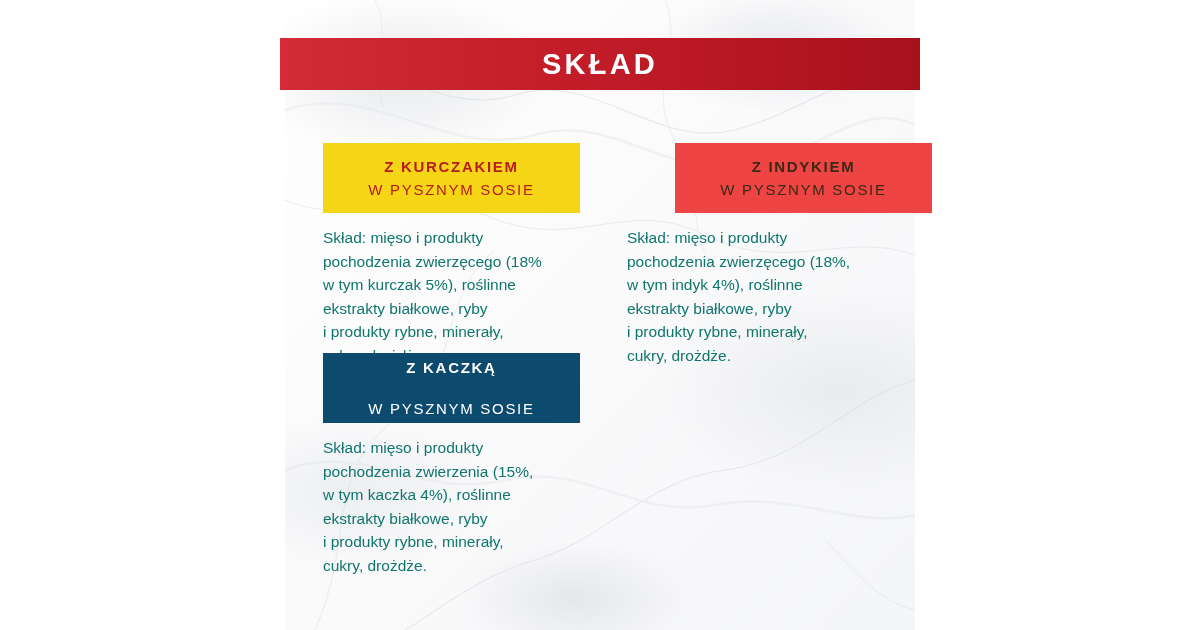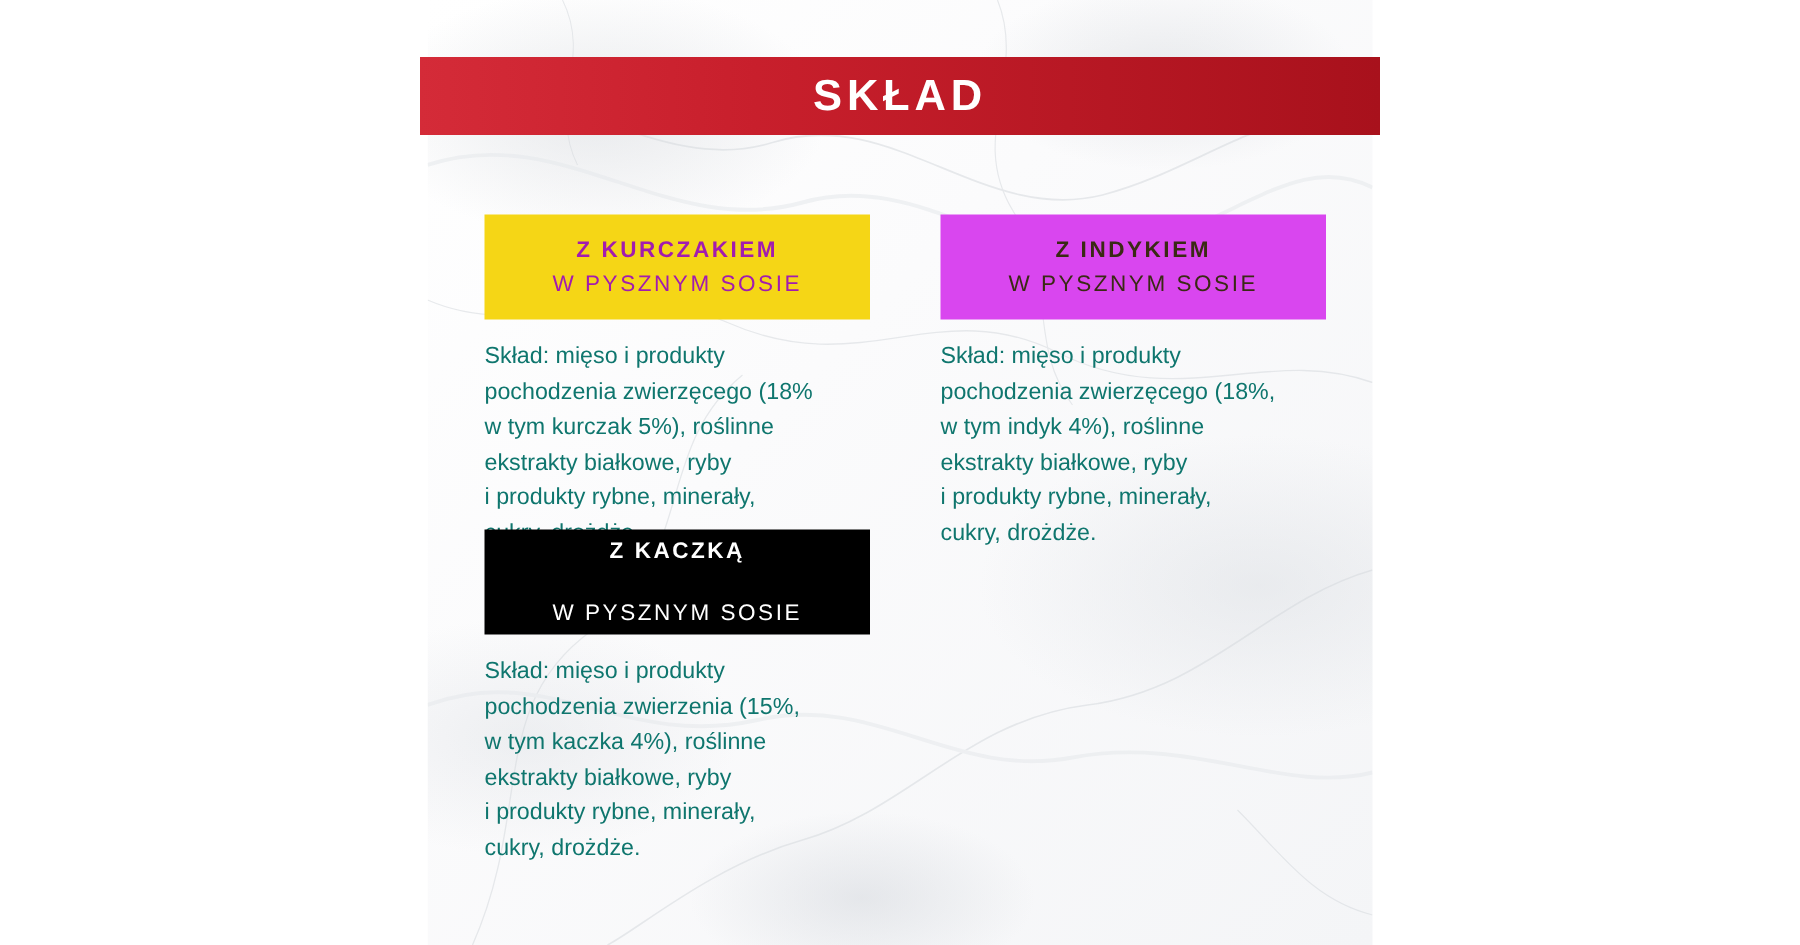--- a/index.html
+++ b/index.html
@@ -104,27 +104,27 @@
     margin-top: 13px;
     font-size: 15.5px;
     line-height: 1.52;
     color: #0f766e;
     font-family: "Liberation Sans", sans-serif;
     white-space: pre-line;
   }
 
   
   #variant-chicken { left: 323px; top: 143px; width: 257px; }
-  #variant-chicken .variant-head { width: 257px; height: 70px; background: #f5d616; color: #a21caf; }
+  #variant-chicken .variant-head { width: 257px; height: 70px; background: #f5d616; color: #b91c1c; }
 
   #variant-turkey { left: 627px; top: 143px; width: 257px; }
-  #variant-turkey .variant-head { width: 257px; height: 70px; background: #d946ef; color: #3a2a14; }
+  #variant-turkey .variant-head { width: 257px; height: 70px; background: #ef4444; color: #3a2a14; margin-left: 48px; }
 
   #variant-duck { left: 323px; top: 353px; width: 257px; }
-  #variant-duck .variant-head { width: 257px; height: 70px; background: #000000; color: #ffffff; gap: 17px; }
+  #variant-duck .variant-head { width: 257px; height: 70px; background: #0c4a6e; color: #ffffff; gap: 17px; }
 </style>
 </head>
 <body>
 
 <div class="canvas">
 
   <div class="marble"></div>
 
   <svg class="veins" viewBox="0 0 630 630" preserveAspectRatio="none">
     <g fill="none" stroke="#d6dade" stroke-width="1.2">

